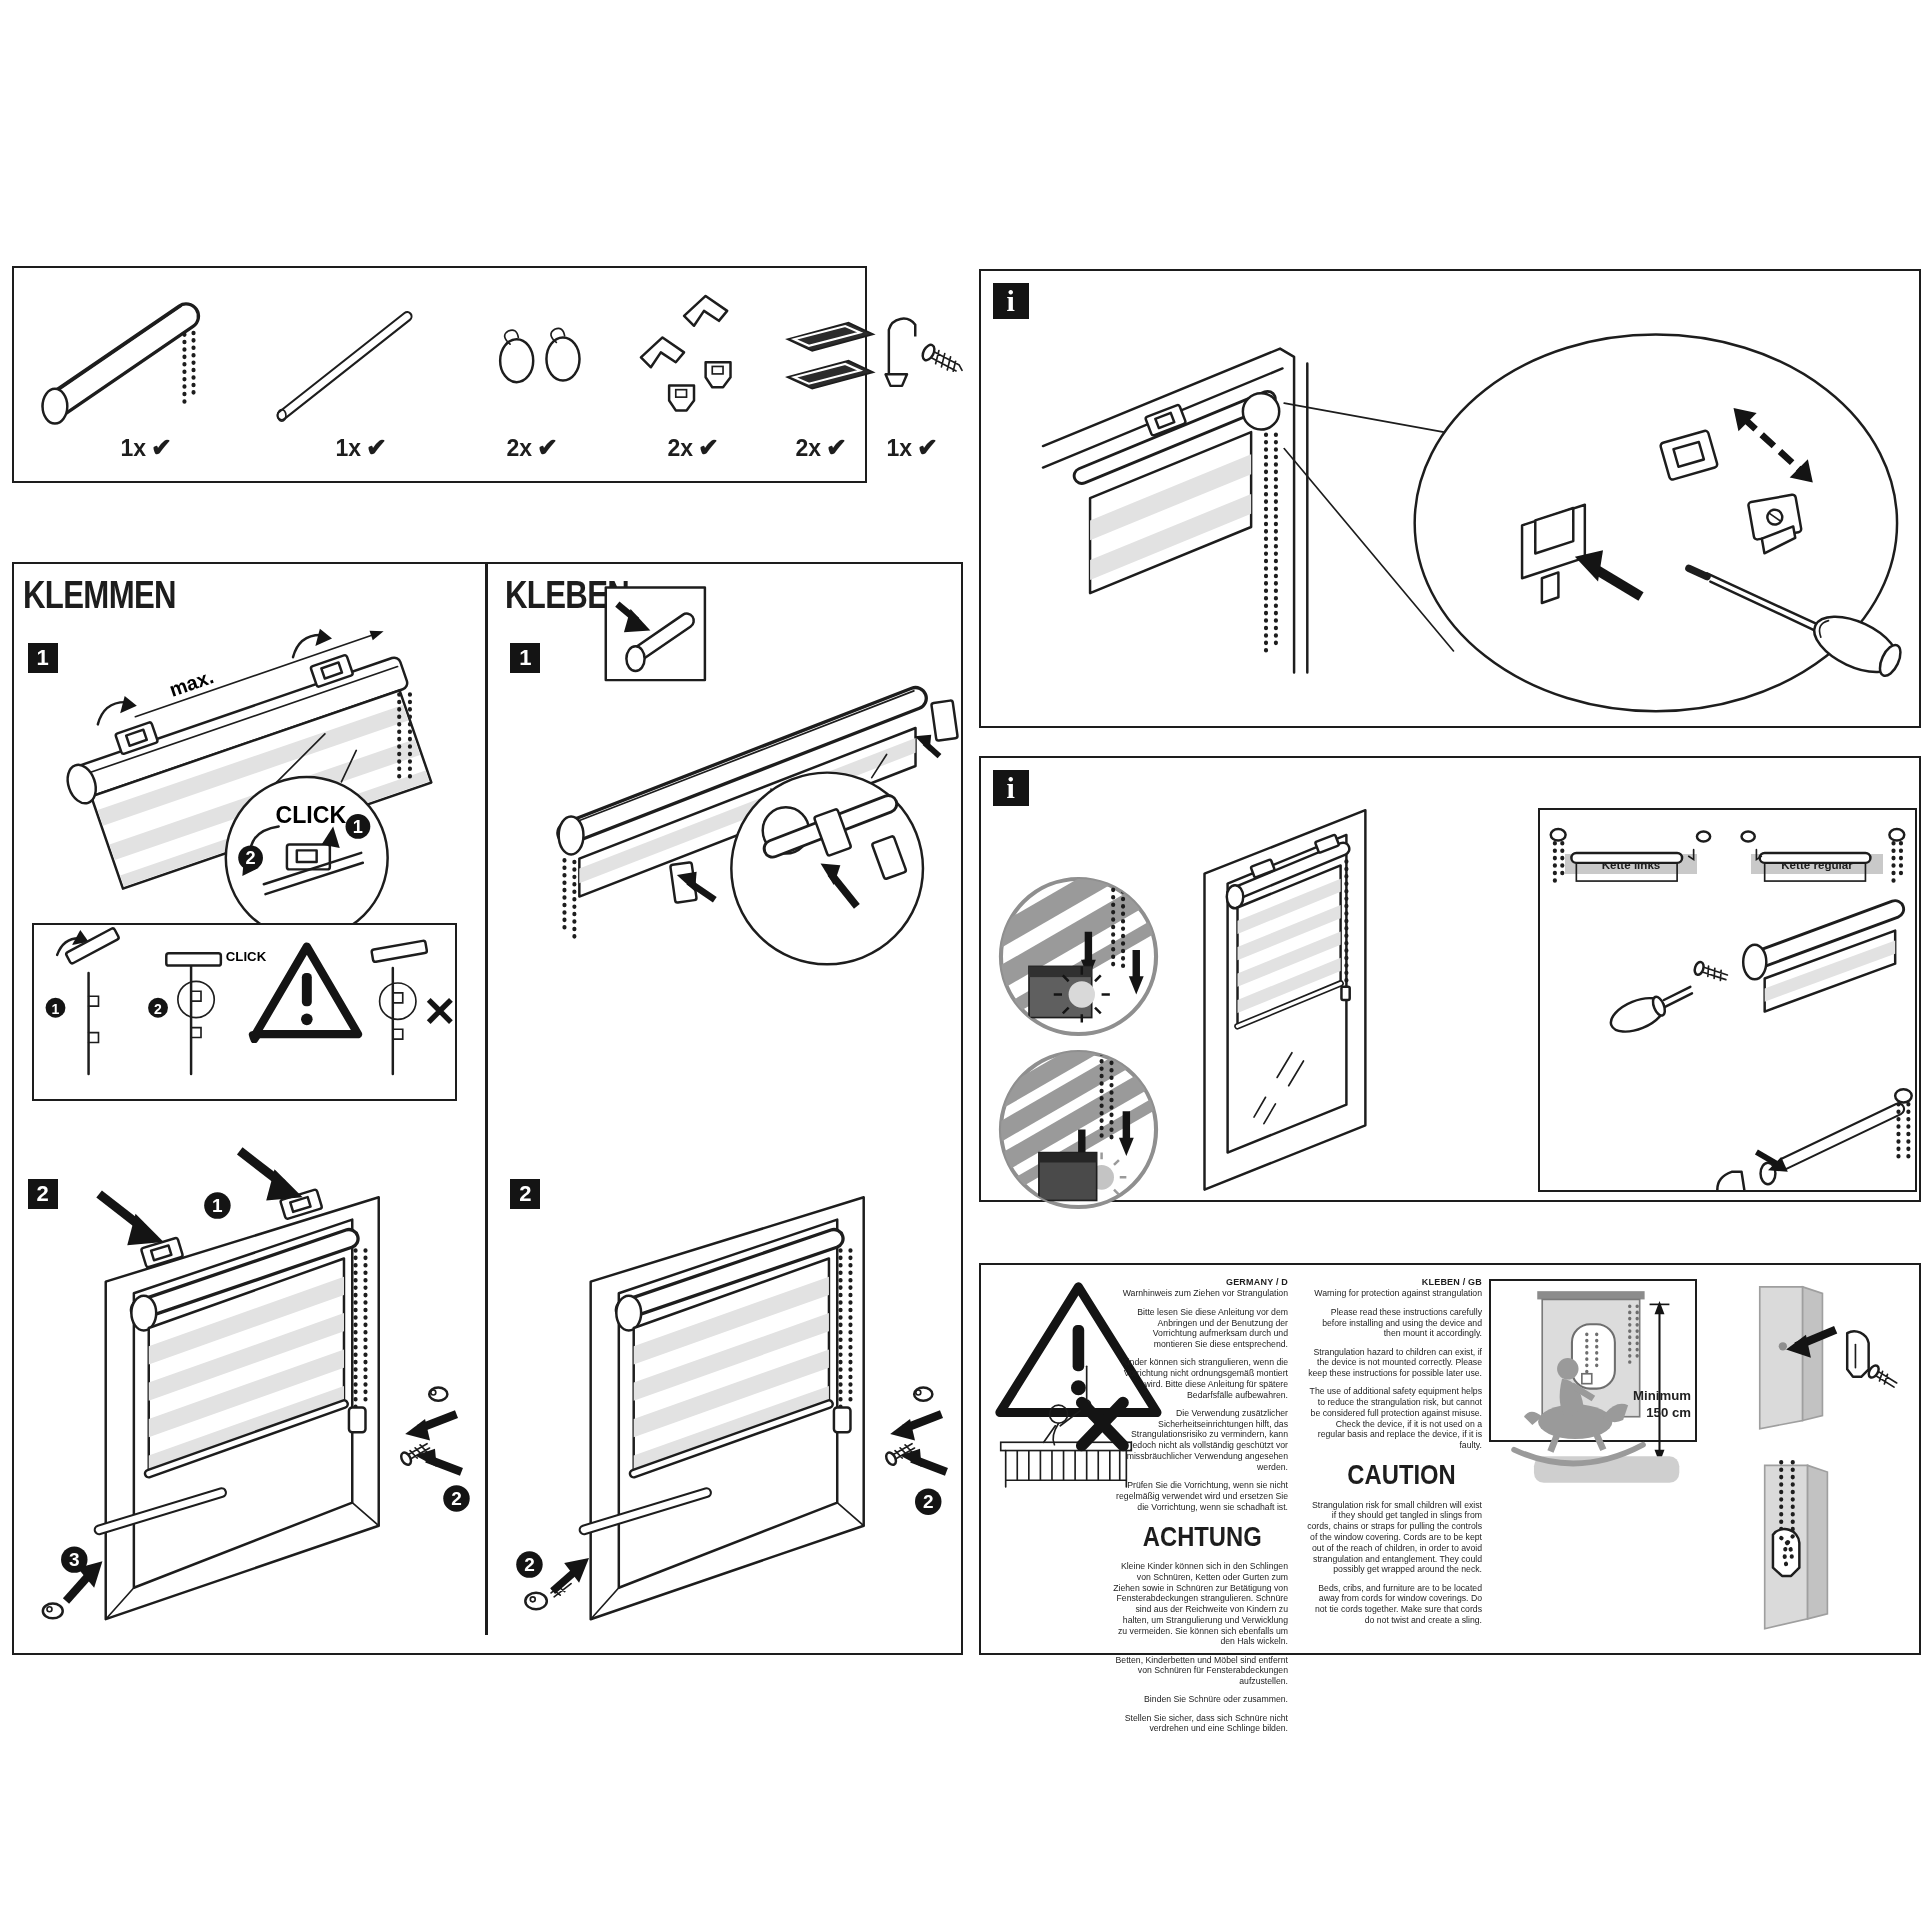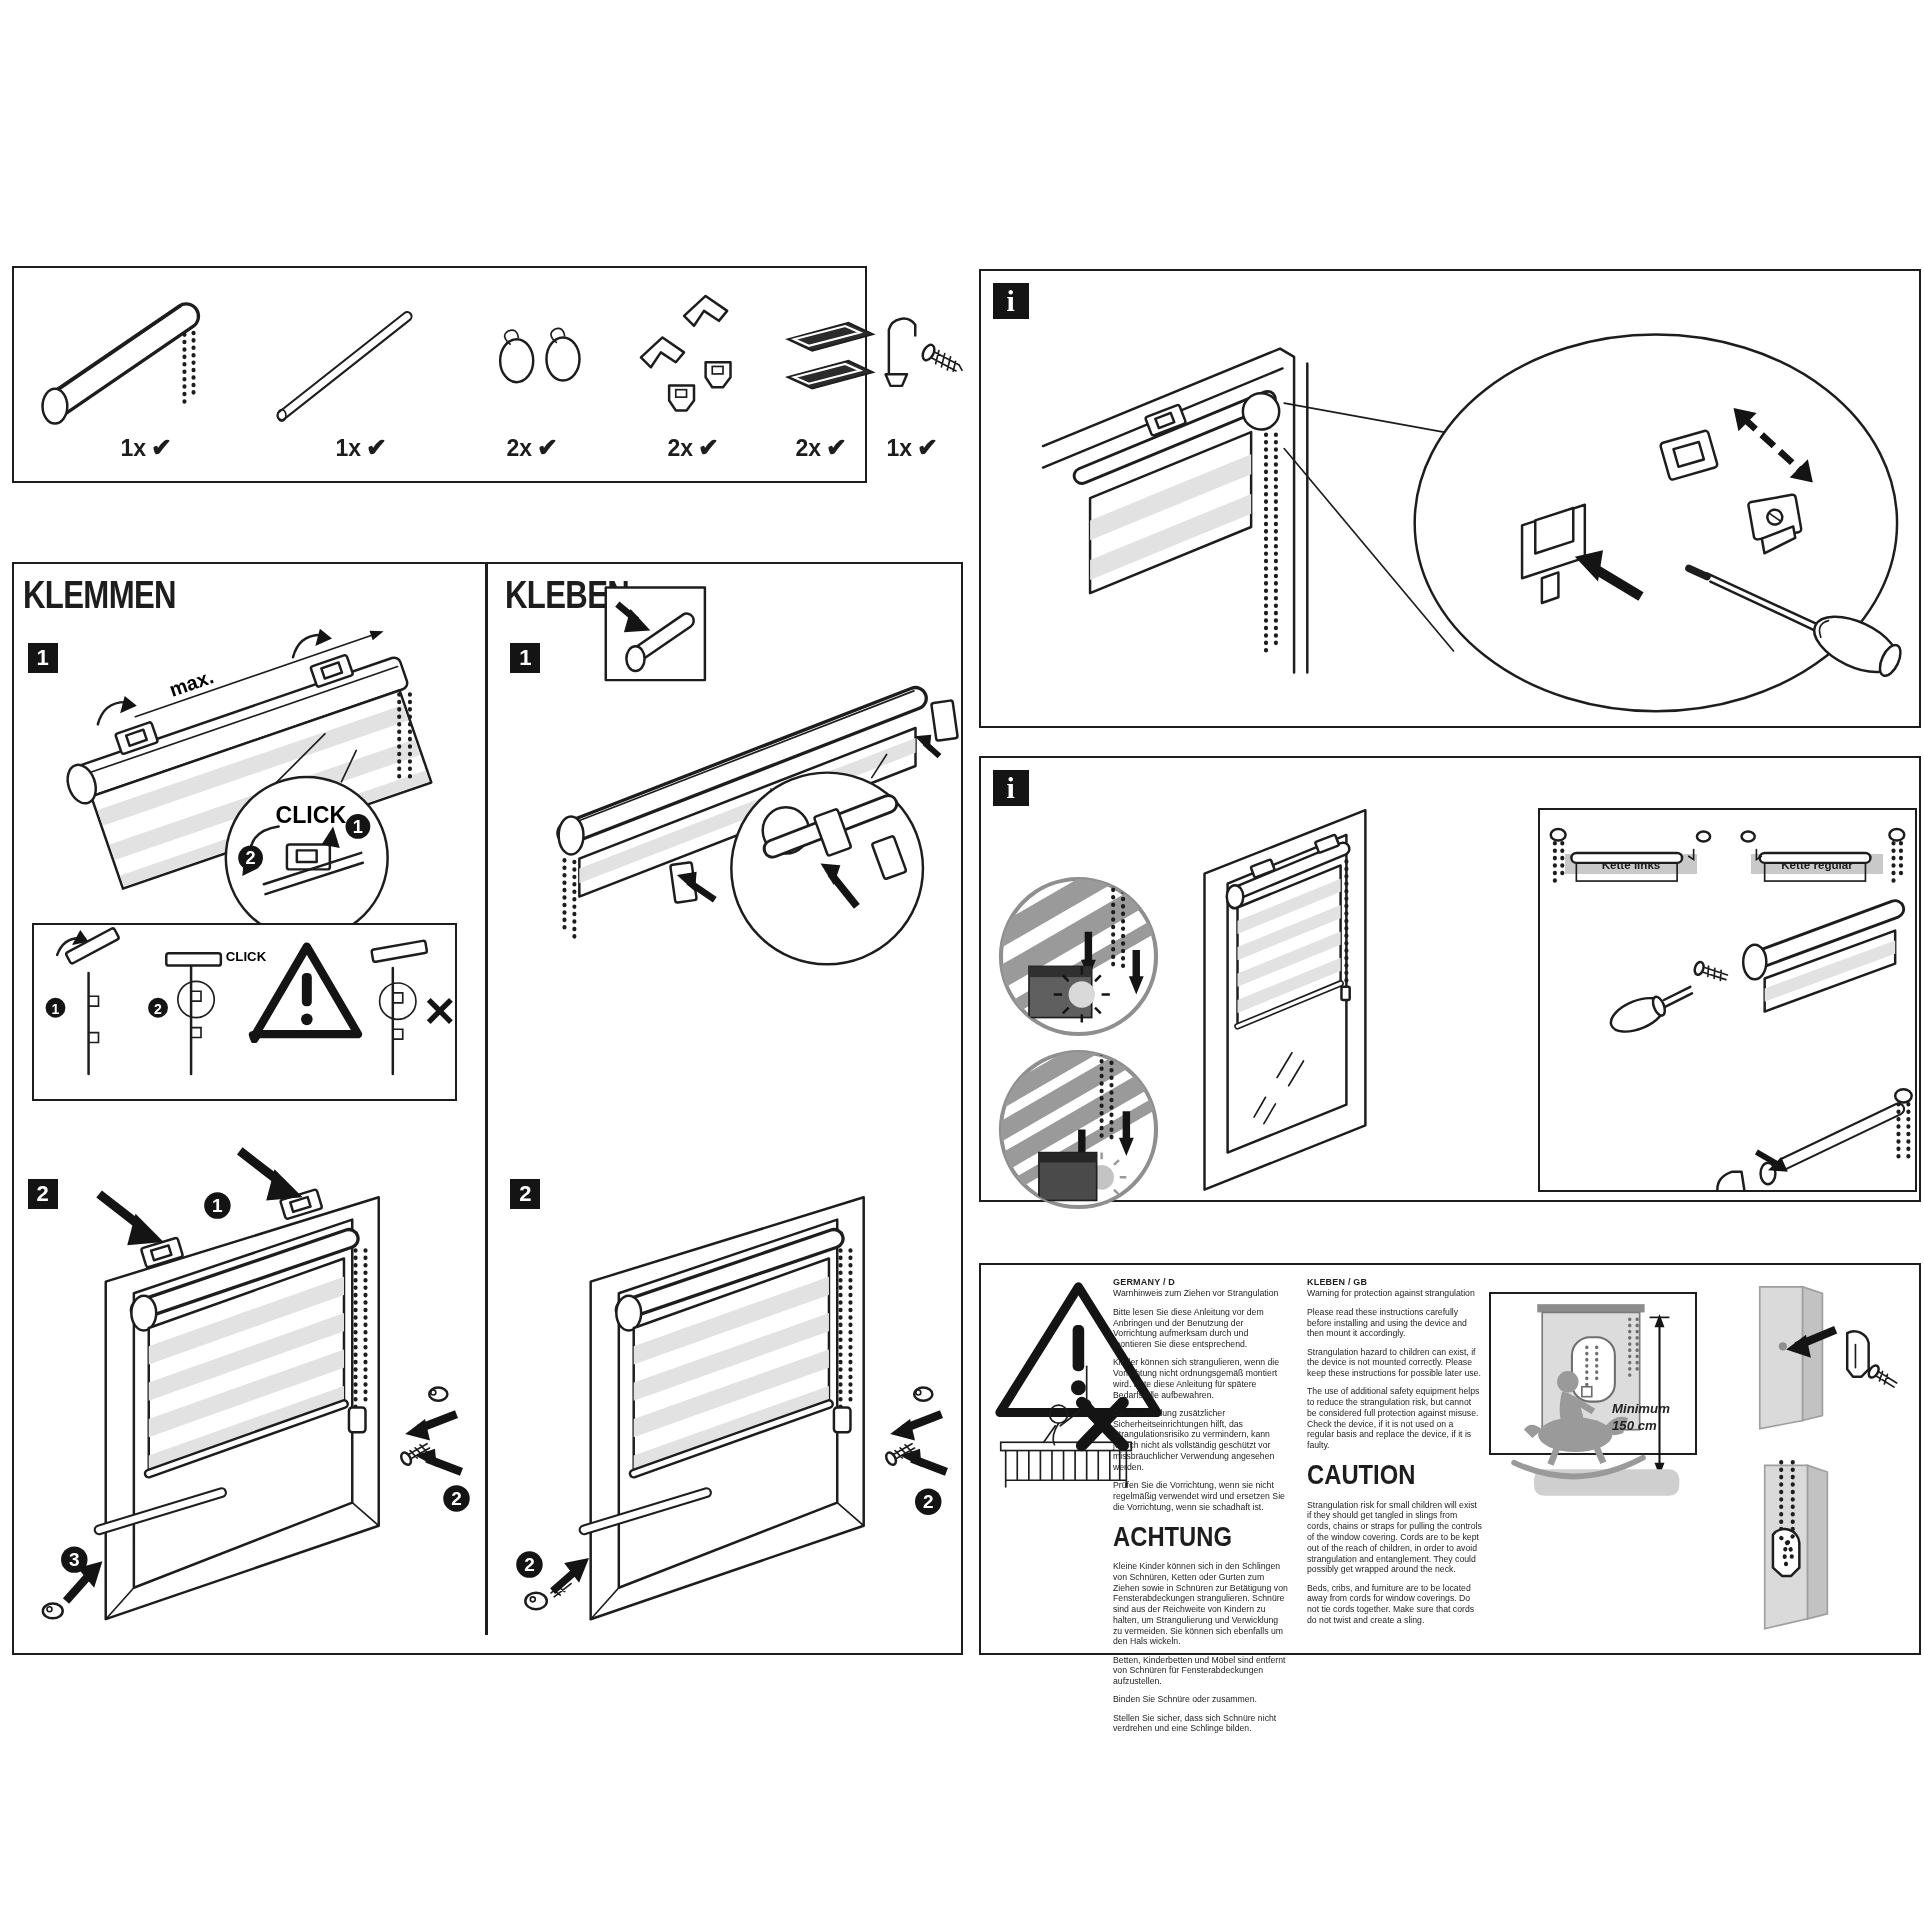--- a/index.html
+++ b/index.html
@@ -540,21 +540,21 @@
           <path class="kf" d="M232,438 q-22,8 -16,30 q18,10 32,-4 l-4,-26 Z"></path>
           <ellipse class="kf" cx="276" cy="440" rx="9" ry="13"></ellipse>
           <line x1="262" y1="414" x2="286" y2="428" stroke="#141414" stroke-width="7"></line>
           <polygon class="dark" points="292,420 300,438 276,436"></polygon>
           <line x1="212" y1="474" x2="238" y2="464" stroke="#141414" stroke-width="7"></line>
         </g>
       </svg>
     </div>
   </div>
 
-  <div class="box" style="left:979px;top:1263px;width:942px;height:392px;">
+  <div class="box" style="left:979px;top:1263px;width:942px;height:392px;text-align:right;">
 
     <svg class="abs" style="left:8.3px;top:11.6px;" width="178" height="219" viewBox="0 0 215 265">
       <path d="M108,12 L203,164 H13 Z" fill="#fff" stroke="#141414" stroke-width="11" stroke-linejoin="round"></path>
       <rect x="101" y="58" width="14" height="56" rx="6" fill="#141414"></rect>
       <circle cx="108" cy="134" r="9" fill="#141414"></circle>
       <line class="k2" x1="118" y1="108" x2="118" y2="150"></line>
       <ellipse class="k2" cx="118" cy="156" rx="5" ry="7" fill="#fff"></ellipse>
       <circle class="k2" cx="84" cy="166" r="11" fill="#fff"></circle>
       <path class="k2" d="M84,177 q-10,16 -5,26 M86,180 l24,-18 M80,180 l-14,20"></path>
       <rect class="k2" x="14" y="200" width="158" height="10" fill="#fff"></rect>
@@ -595,21 +595,21 @@
       <div class="region">KLEBEN / GB</div>
       <div class="headline">Warning for protection against strangulation</div>
       <p>Please read these instructions carefully before installing and using the device and then mount it accordingly.</p>
       <p>Strangulation hazard to children can exist, if the device is not mounted correctly. Please keep these instructions for possible later use.</p>
       <p>The use of additional safety equipment helps to reduce the strangulation risk, but cannot be considered full protection against misuse. Check the device, if it is not used on a regular basis and replace the device, if it is faulty.</p>
       <div class="caution-word">CAUTION</div>
       <p>Strangulation risk for small children will exist if they should get tangled in slings from cords, chains or straps for pulling the controls of the window covering. Cords are to be kept out of the reach of children, in order to avoid strangulation and entanglement. They could possibly get wrapped around the neck.</p>
       <p>Beds, cribs, and furniture are to be located away from cords for window coverings. Do not tie cords together. Make sure that cords do not twist and create a sling.</p>
     </div>
 
-    <div class="box" style="left:508px;top:27px;width:208px;height:163px;border-width:2.1px;font-style:italic;">
+    <div class="box" style="left:508px;top:14px;width:208px;height:163px;border-width:2.1px;">
       <svg width="204" height="207" viewBox="0 0 247 250">
         <rect x="56" y="12" width="130" height="10" fill="#8c8c8c"></rect>
         <rect x="62" y="22" width="118" height="142" fill="#dcdcdc" stroke="#7a7a7a" stroke-width="2"></rect>
         <path class="chg" d="M168,30 V100"></path>
           <path class="chg" d="M177,30 V96"></path>
         <rect x="98" y="52" width="52" height="78" rx="22" fill="#fff" stroke="#6e6e6e" stroke-width="2.5"></rect>
         <path class="chg" d="M116,64 V112"></path>
           <path class="chg" d="M128,64 V106"></path>
         <rect x="110" y="112" width="12" height="12" fill="none" stroke="#6e6e6e" stroke-width="2"></rect>
         <line x1="204" y1="34" x2="204" y2="210" stroke="#141414" stroke-width="2.5"></line>

